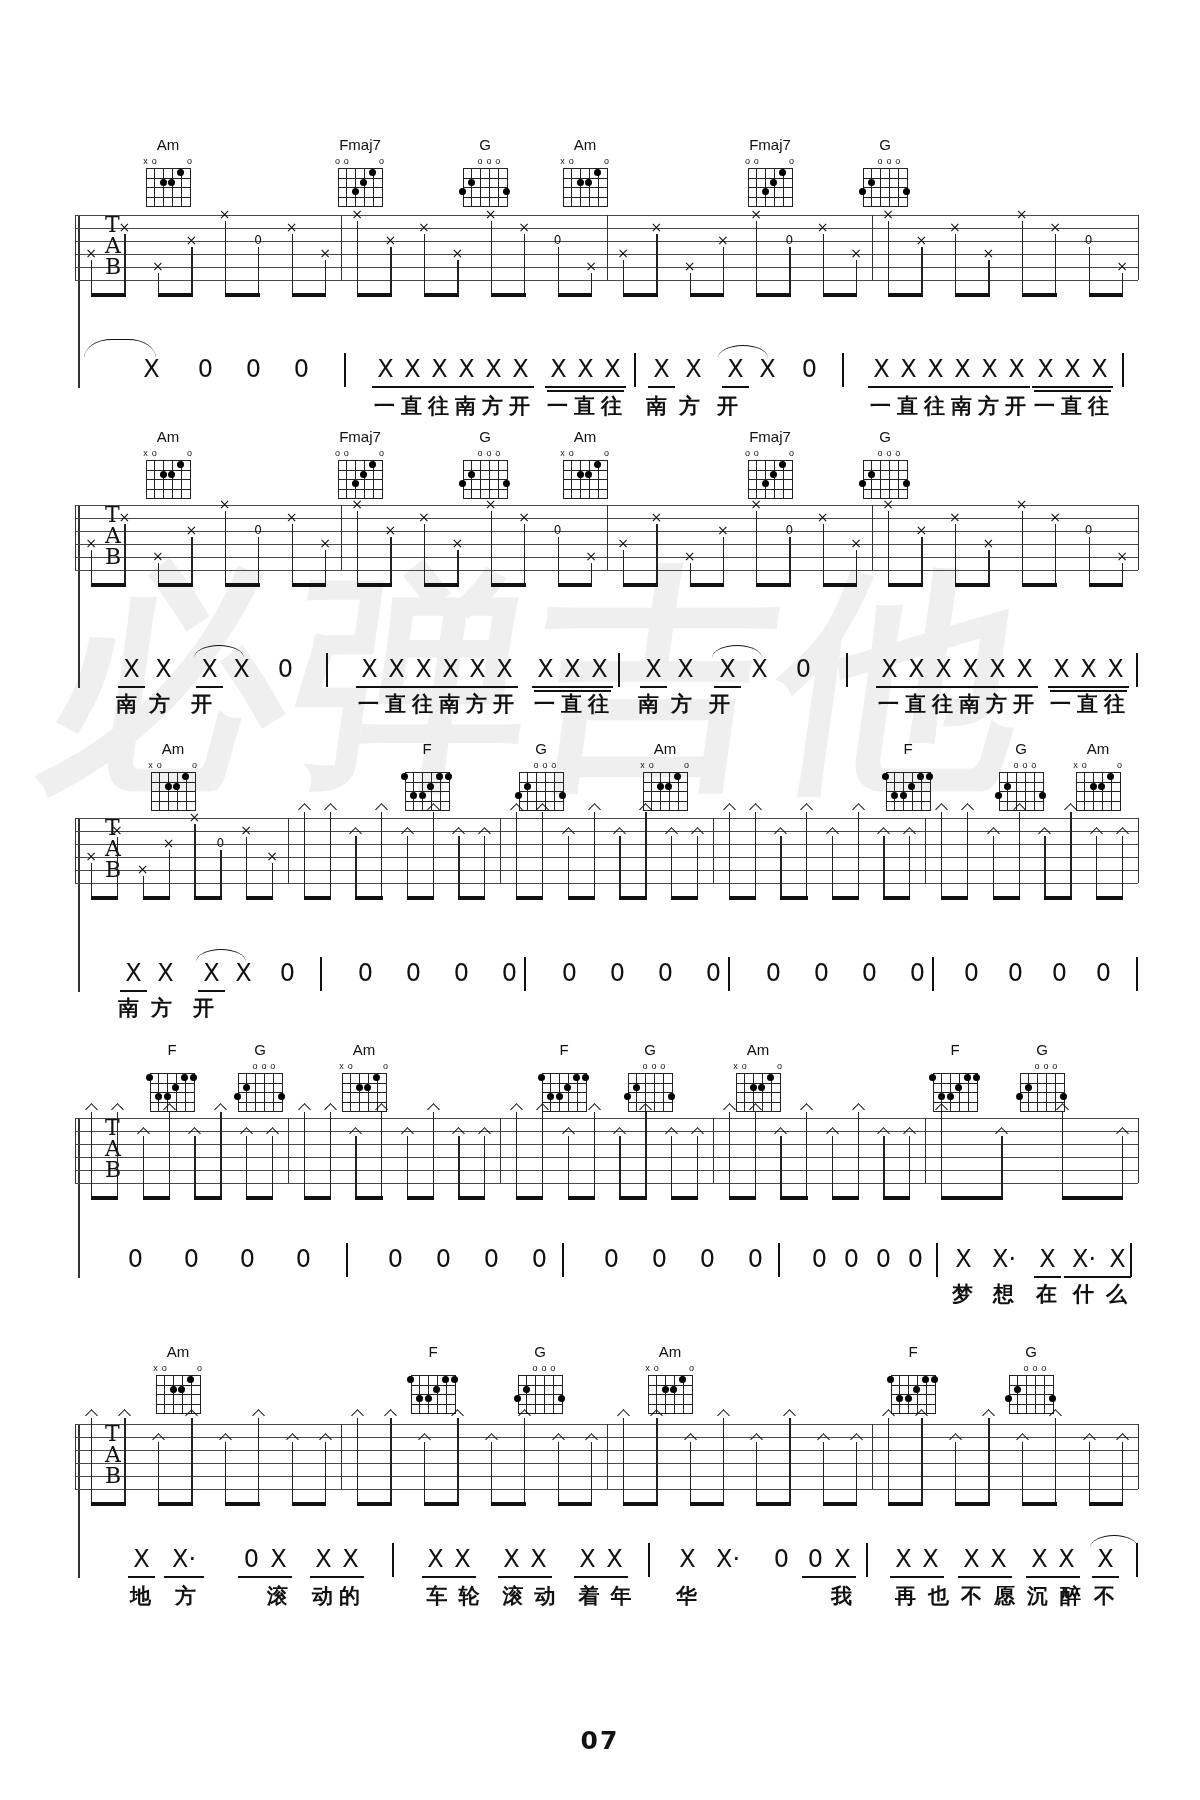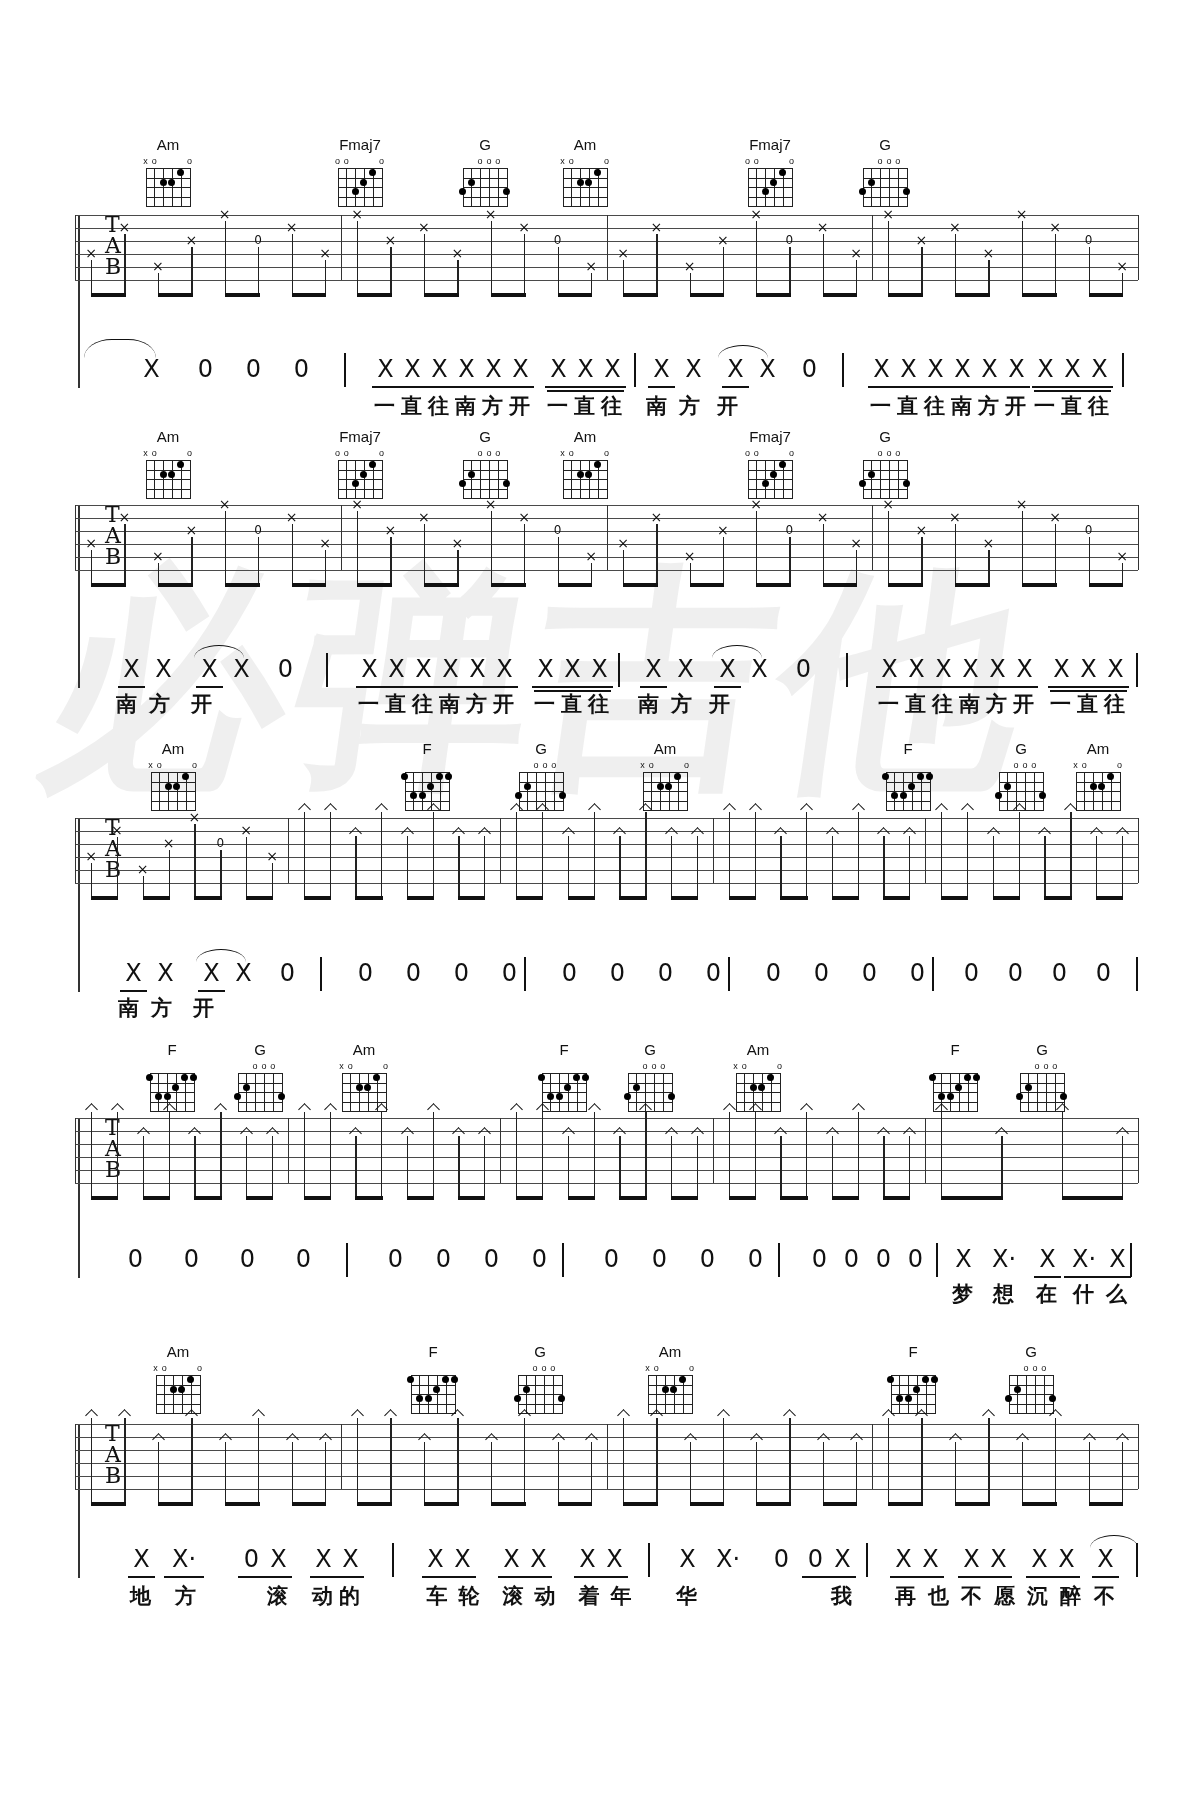--- a/index.html
+++ b/index.html
@@ -1762,13 +1762,14 @@
           <div class="lch" style="width: 33px;">不</div>
           <div class="lch" style="width: 33px;">愿</div>
           <div class="lch" style="width: 33px;">沉</div>
           <div class="lch" style="width: 33px;">醉</div>
         </div>
         <div class="lyr" style="left: 1091px; top: 1584px;">
           <div class="lch" style="width: 27px;">不</div>
         </div>
       </div>
     </div>
+  <div class="pagenum">07</div>
 </div>
 
 </body></html>

